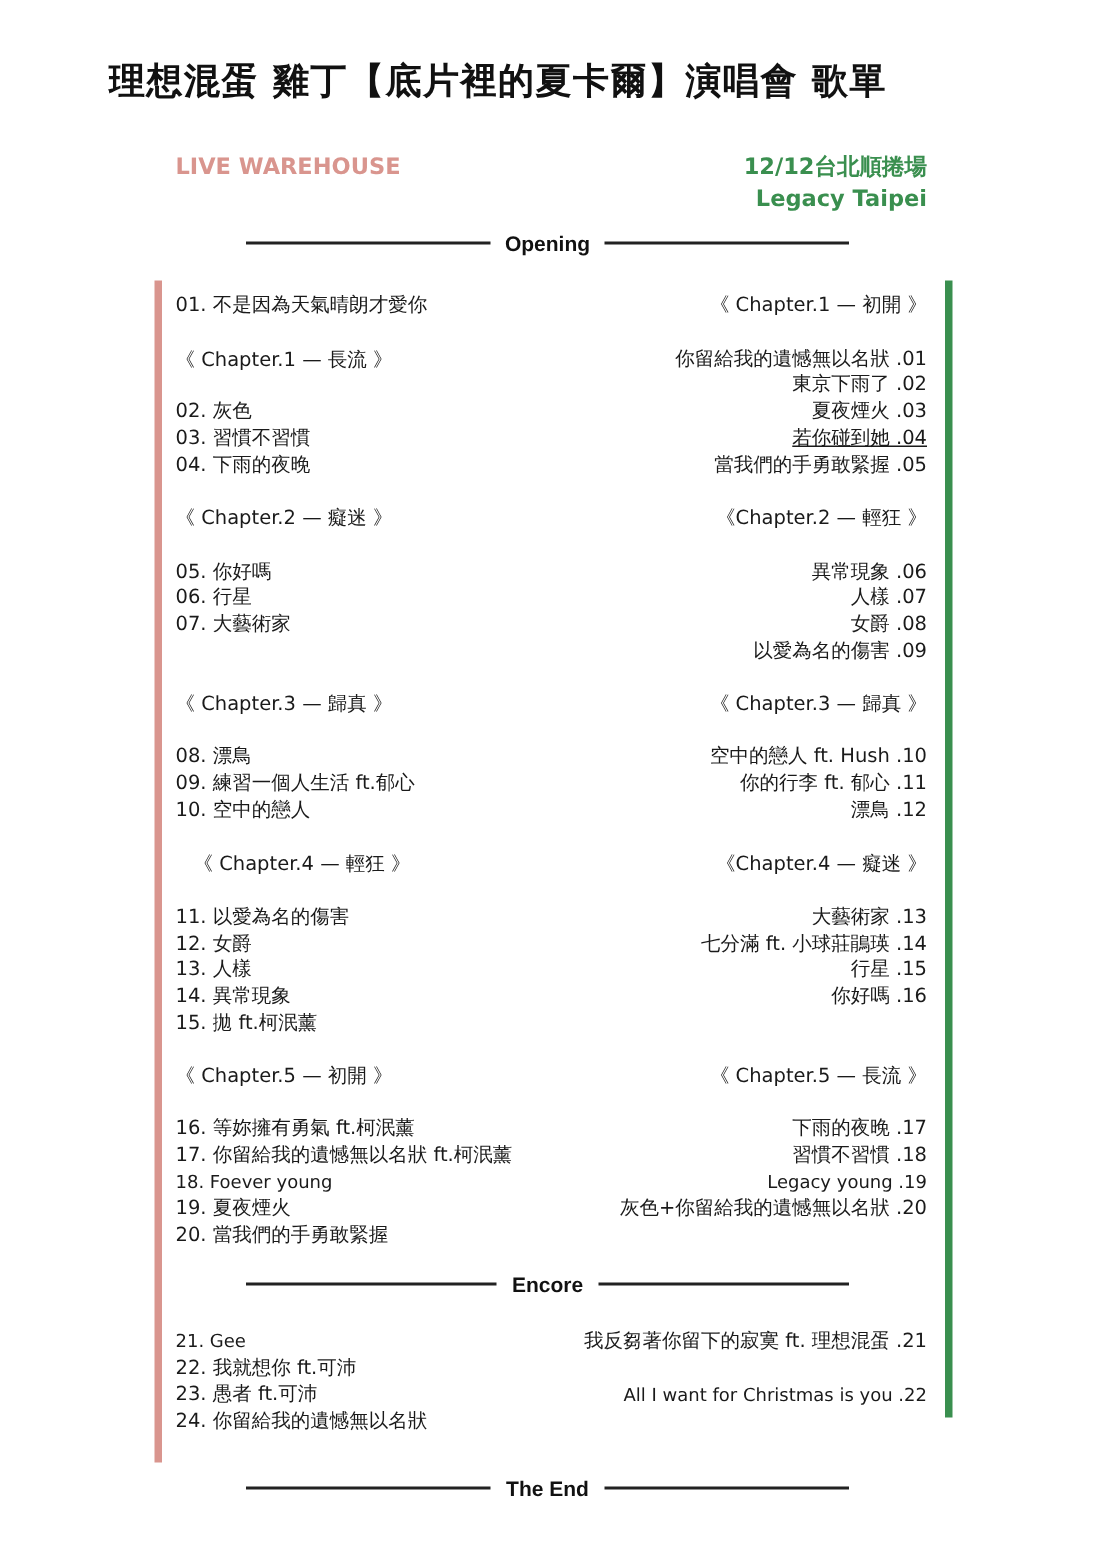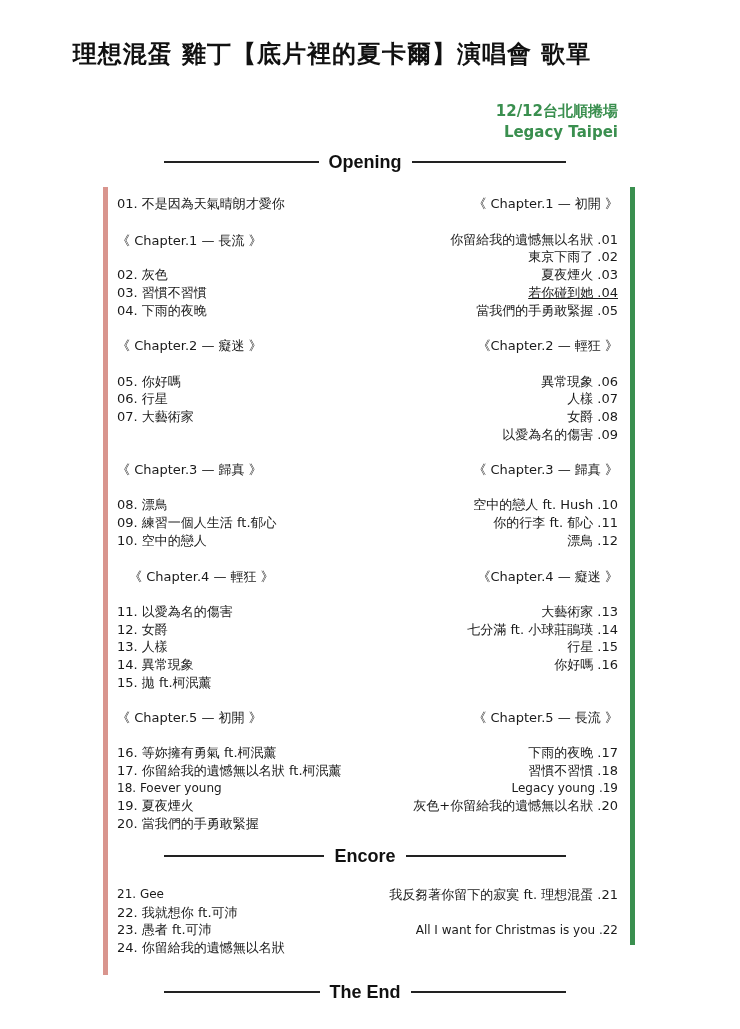--- a/index.html
+++ b/index.html
@@ -13,41 +13,42 @@
   }
   .venue { position: absolute; font-weight: bold; font-size: 15px; line-height: 21px; }
   .venue.left { left: 117px; top: 101px; color: #d9958e; text-align: left; }
   .venue.right { right: 122px; top: 101px; color: #3a8f4f; text-align: right; }
   .divider {
     position: absolute; left: 164px; width: 402px; height: 20px;
     display: flex; align-items: center; justify-content: center;
   }
   .divider .line { flex: 1; height: 1.5px; background: #222; }
   .divider .label {
-    font-family: "Liberation Sans", sans-serif; font-weight: bold; font-size: 18px;
+    font-family: "Liberation Sans", sans-serif; font-weight: bold; font-size: 14px;
     padding: 0 10px; color: #111;
   }
   .bar { position: absolute; width: 5px; }
   .bar.left { left: 103px; top: 187px; height: 788px; background: #d9958e; }
   .bar.right { left: 630px; top: 187px; height: 758px; background: #3a8f4f; }
 
   .line-item {
     position: absolute; font-size: 13px; line-height: 17px; white-space: nowrap; color: #1a1a1a;
   }
   .l { left: 117px; }
   .r { right: 122px; text-align: right; }
   .chapter { font-size: 13px; }
   .small { font-size: 12px; }
 </style>
 </head>
 <body>
 
 <div class="title">理想混蛋 雞丁【底片裡的夏卡爾】演唱會 歌單</div>
 
 <div class="venue left">
+  <div>LIVE WAREHOUSE</div>
 </div>
 <div class="venue right">
   <div>12/12台北順捲場</div>
   <div>Legacy Taipei</div>
 </div>
 
 <div class="divider" style="top:152px;">
   <div class="line"></div>
   <div class="label">Opening</div>
   <div class="line"></div>

